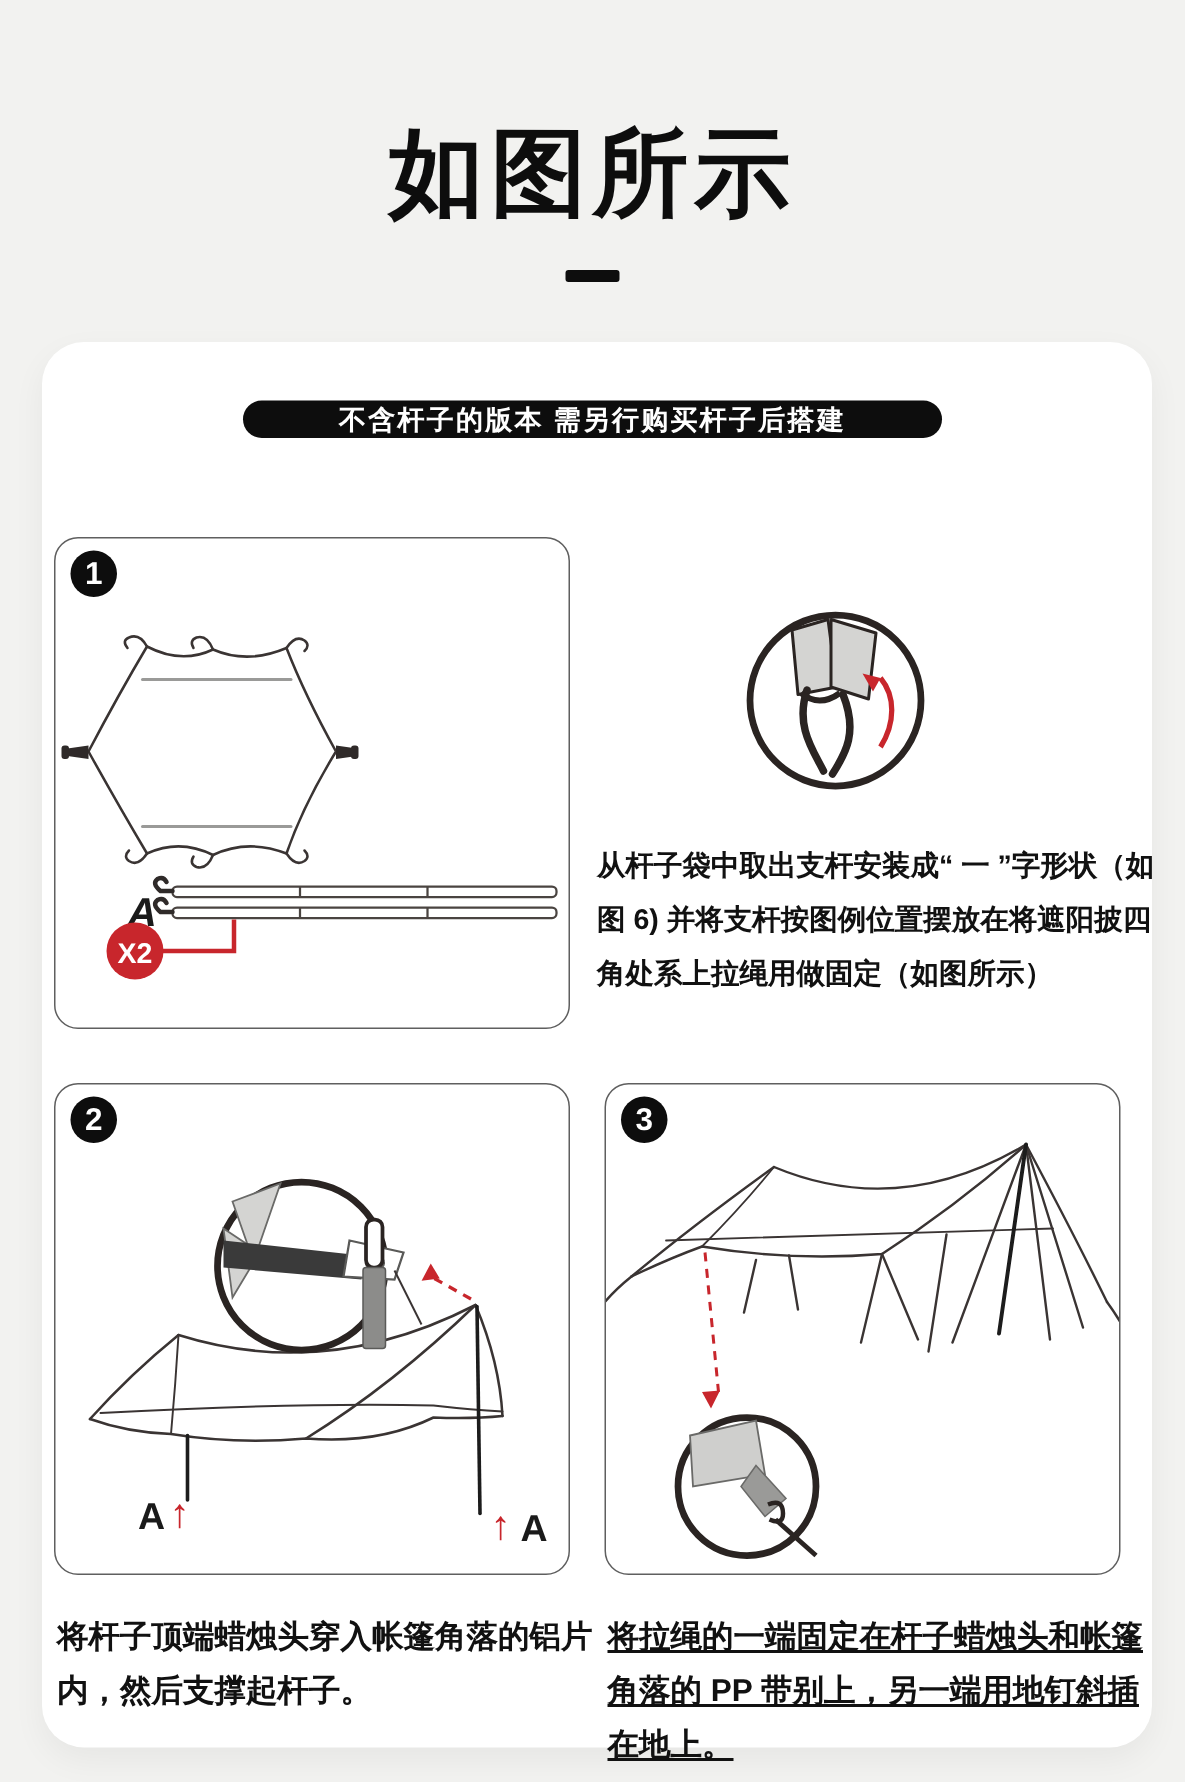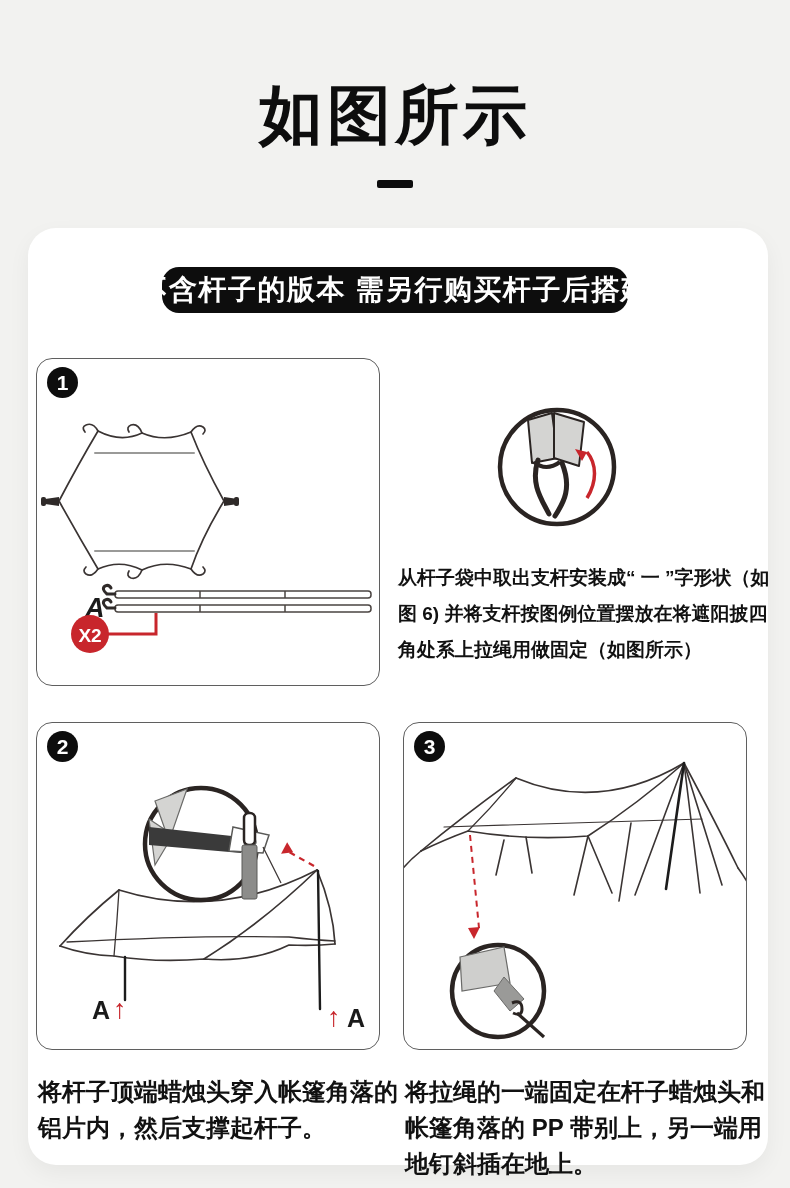--- a/index.html
+++ b/index.html
@@ -19,23 +19,23 @@
   .title-dash{
     left:377px;top:180px;width:36px;height:8px;background:#0d0d0d;border-radius:2px;
   }
 
   
   .card{
     left:28px;top:228px;width:740px;height:937px;background:#ffffff;
     border-radius:28px;box-shadow:0 8px 22px rgba(0,0,0,0.05);
   }
   .banner{
-    left:162px;top:267px;width:466px;height:46px;background:#0d0d0d;border-radius:17px;
+    left:162px;top:267px;width:466px;height:25px;background:#0d0d0d;border-radius:17px;
     display:flex;align-items:center;justify-content:center;
-    color:#fff;font-size:28px;font-weight:700;letter-spacing:1.5px;white-space:nowrap;text-align:right;
+    color:#fff;font-size:18px;font-weight:700;letter-spacing:1.5px;white-space:nowrap;text-align:right;
   }
 
   
   .step-box{
     background:#fff;border:1.5px solid #5f5f5f;border-radius:16px;
   }
   .box1{left:36px;top:358px;width:342px;height:326px;}
   .box2{left:36px;top:722px;width:342px;height:326px;}
   .box3{left:403px;top:722px;width:342px;height:326px;}
   .step-num{
@@ -47,24 +47,24 @@
 
   
   .step1-detail{left:492px;top:400px;width:130px;height:135px;}
   .step1-text{
     left:398px;top:560px;width:378px;
     font-size:19px;font-weight:700;line-height:36px;color:#111;
   }
 
   
   .caption{
-    font-size:24px;font-weight:700;line-height:36px;color:#111;
+    font-size:21px;font-weight:700;line-height:36px;color:#111;
   }
   .cap2{left:38px;top:1074px;width:362px;}
-  .cap3{left:405px;top:1074px;width:368px;}
+  .cap3{left:405px;top:1074px;width:368px;text-decoration:underline;}
 </style>
 </head>
 <body>
 
 <div class="abs page-title">如图所示</div>
 <div class="abs title-dash"></div>
 
 <div class="abs card"></div>
 <div class="abs banner">
   <span>不含杆子的版本 需另行购买杆子后搭建</span>

